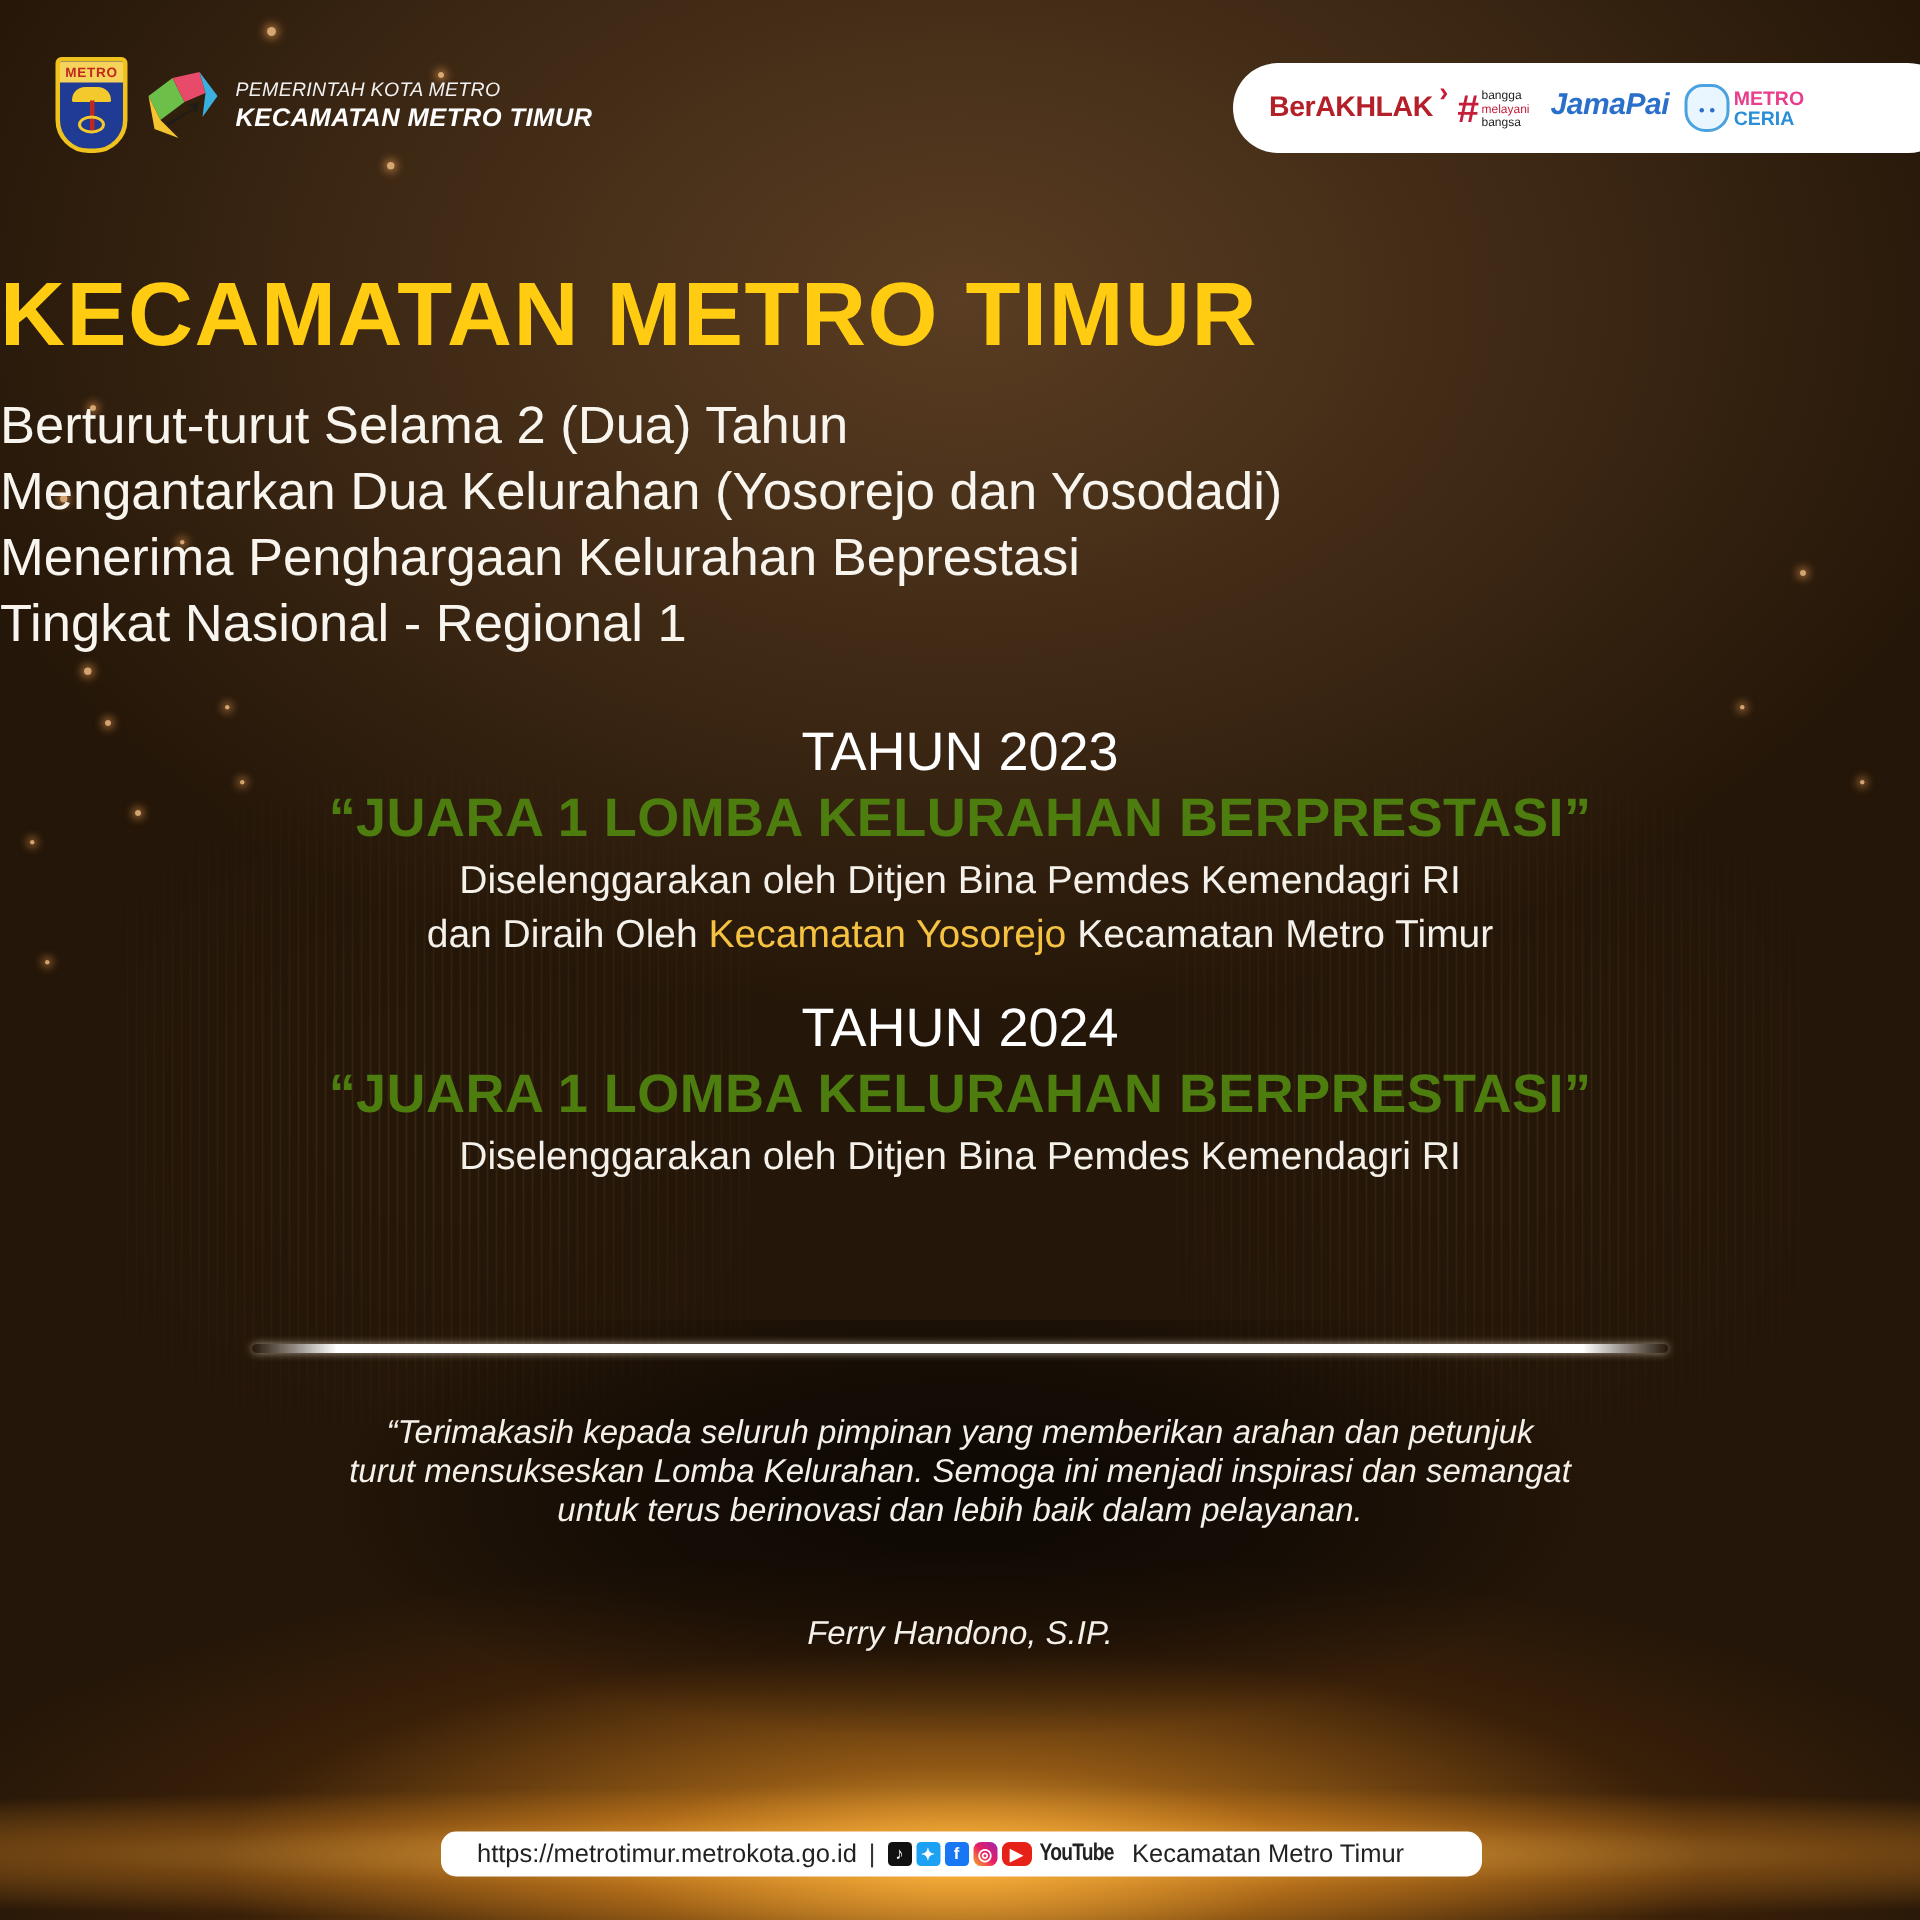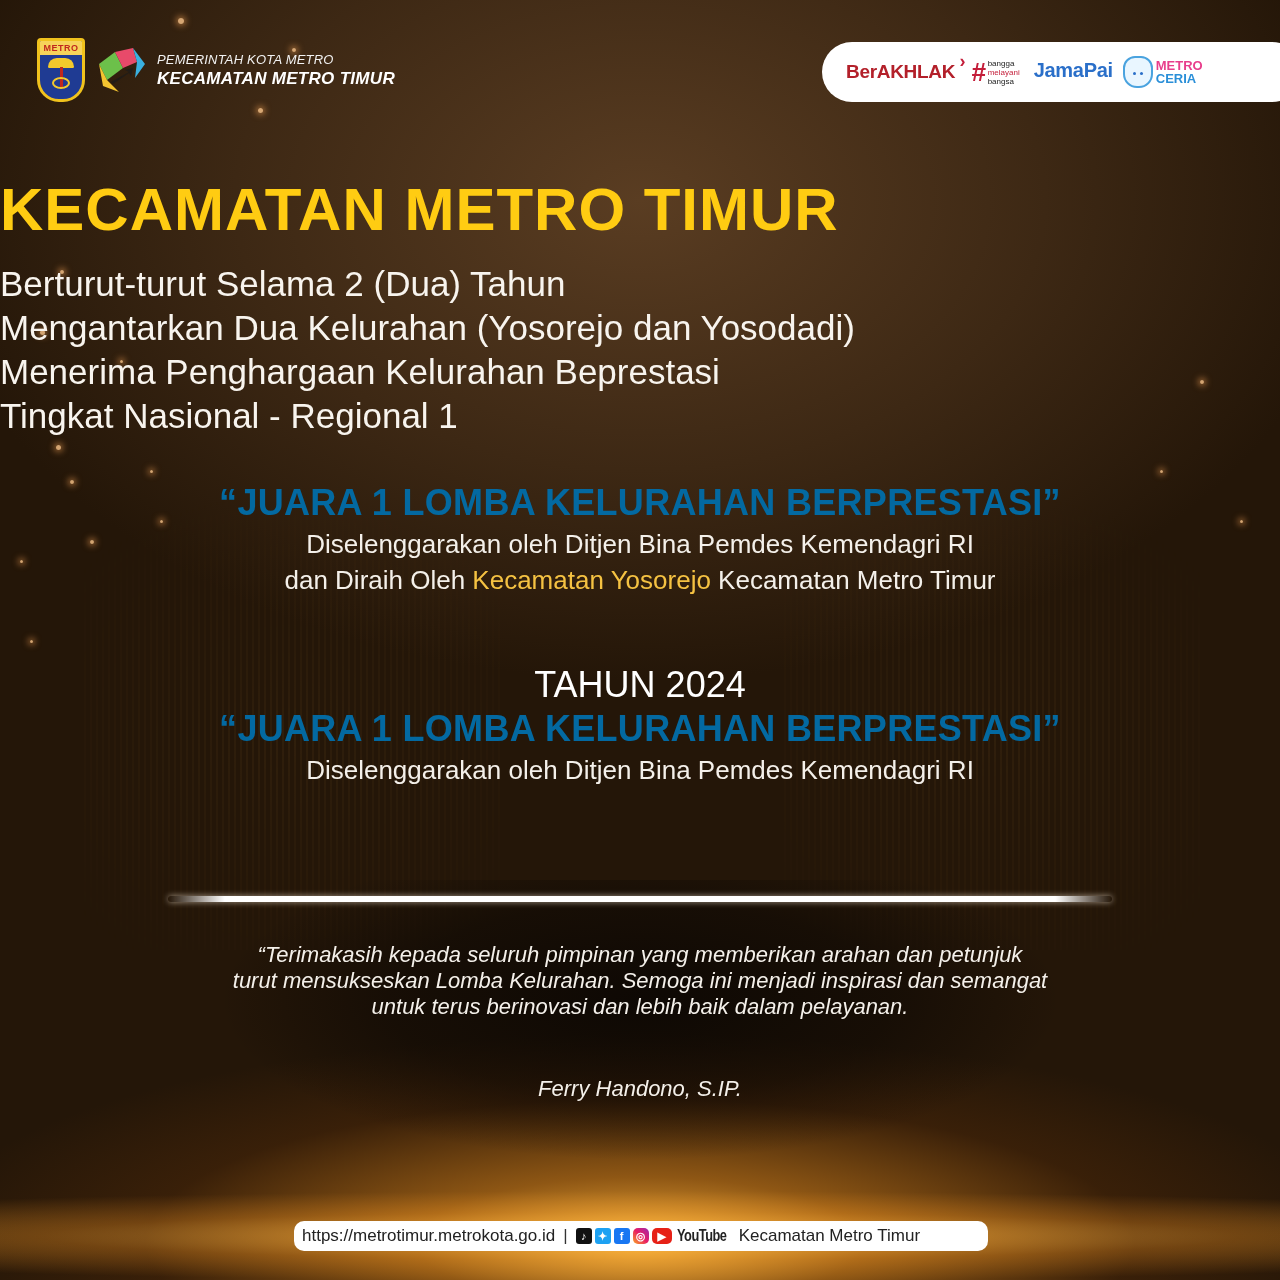--- a/index.html
+++ b/index.html
@@ -60,39 +60,39 @@
       background: #ffffff; border-radius: 30px;
       display: flex; align-items: center; padding-left: 24px;
     }
     .berakhlak { font-size: 19px; font-weight: bold; color: #b3202a; letter-spacing: -0.3px; position: relative; }
     .berakhlak .chev { position: absolute; right: -10px; top: -10px; font-size: 18px; color: #c41e3a; font-weight: bold; }
     .bangga { display: flex; align-items: center; margin-left: 16px; }
     .bangga .hash { font-size: 26px; color: #c41e3a; font-weight: bold; line-height: 1; font-style: italic; }
     .bangga .words { font-size: 8px; line-height: 9px; color: #222; margin-left: 2px; }
     .bangga .words span:nth-child(2) { color: #c41e3a; }
     .jamapai { margin-left: 14px; display: flex; flex-direction: column; align-items: flex-start; position: relative; }
-    .jamapai .word { font-size: 20px; font-weight: bold; color: #2a6fc9; letter-spacing: -0.3px; text-align: right; }
+    .jamapai .word { font-size: 20px; font-weight: bold; font-style: italic; color: #2a6fc9; letter-spacing: -0.3px; text-align: right; }
     .jamapai .tag { font-size: 5px; color: #8aa; margin-top: -2px; margin-left: 10px; }
     .ceria { display: flex; align-items: center; margin-left: 10px; }
     .hand { width: 30px; height: 32px; border: 2px solid #4aa3df; border-radius: 12px 12px 14px 14px; position: relative; background: #e9f6ff; }
     .hand::before { content: ""; position: absolute; left: 8px; top: 14px; width: 3px; height: 3px; background: #2a6fc9; border-radius: 50%; box-shadow: 7px 0 0 #2a6fc9; }
     .ceria .txt { font-size: 13px; font-weight: bold; line-height: 13px; margin-left: 3px; }
     .ceria .t1 { color: #e83e8c; }
     .ceria .t2 { color: #2a8fd8; }
     .title {
       position: absolute; left: 0; right: 0; top: 175px;
       font-size: 60px; font-weight: bold; color: #ffcc12; letter-spacing: 1px;
     }
     .subtitle {
       position: absolute; left: 0; right: 0; top: 262px;
       font-size: 35px; line-height: 44px; color: #f8f4ee; font-weight: normal;
     }
     .year-block { position: absolute; left: 0; right: 0; text-align: center; }
     .year-block .year { font-size: 36px; color: #ffffff; line-height: 42px; }
-    .year-block .award { font-size: 36px; font-weight: bold; color: #0369a1; line-height: 46px; letter-spacing: 0.3px; }
+    .year-block .award { font-size: 36px; font-weight: bold; color: #4d7c0f; line-height: 46px; letter-spacing: 0.3px; }
     .year-block .desc { font-size: 26px; color: #f4f0ea; line-height: 36px; }
     .year-block .hl { color: #f5c242; }
     .y2023 { top: 480px; }
     .y2024 { top: 664px; }
 
     .divider {
       position: absolute; left: 168px; top: 896px; width: 944px; height: 6px;
       background: linear-gradient(90deg, rgba(255,255,255,0) 0%, #ffffff 6%, #ffffff 94%, rgba(255,255,255,0) 100%);
       border-radius: 3px;
       box-shadow: 0 0 6px rgba(255,240,220,0.6);
@@ -103,21 +103,21 @@
     }
     .signature {
       position: absolute; left: 0; right: 0; top: 1075px;
       font-size: 22px; line-height: 27px; font-style: italic; color: #f4f0ea; text-align: center;
     }
 
     
     .footer-pill {
       position: absolute; left: 294px; top: 1221px; width: 694px; height: 30px;
       background: #ffffff; border-radius: 10px;
-      display: flex; align-items: center; padding: 0 8px;
+      display: flex; align-items: center; padding: 0 24px;
       font-size: 17px; color: #222; white-space: nowrap;
     }
     .footer-pill .sep { margin: 0 8px; color: #333; }
     .sicon { width: 16px; height: 16px; border-radius: 3px; display: inline-flex; align-items: center; justify-content: center; font-size: 11px; font-weight: bold; color: #fff; margin-right: 3px; }
     .ic-tiktok { background: #111; }
     .ic-twitter { background: #1da1f2; }
     .ic-facebook { background: #1877f2; }
     .ic-instagram { background: linear-gradient(45deg, #f9a825, #e91e63, #9c27b0); border-radius: 5px; }
     .ic-youtube { background: #e62117; width: 20px; border-radius: 5px; }
     .yt-word { font-weight: bold; font-size: 16px; letter-spacing: -0.6px; margin: 0 6px 0 2px; transform: scaleX(0.8); display: inline-block; transform-origin: left; width: 56px; }
@@ -196,20 +196,21 @@
 <h1 class="title">KECAMATAN METRO TIMUR</h1>
 
 <div class="subtitle">
   <div>Berturut-turut Selama 2 (Dua) Tahun</div>
   <div>Mengantarkan Dua Kelurahan (Yosorejo dan Yosodadi)</div>
   <div>Menerima Penghargaan Kelurahan Beprestasi</div>
   <div>Tingkat Nasional - Regional 1</div>
 </div>
 
 <section class="year-block y2023">
+  <div class="year">TAHUN 2023</div>
   <div class="award">“JUARA 1 LOMBA KELURAHAN BERPRESTASI”</div>
   <div class="desc">Diselenggarakan oleh Ditjen Bina Pemdes Kemendagri RI</div>
   <div class="desc"><span>dan Diraih Oleh </span><span class="hl">Kecamatan Yosorejo</span><span> Kecamatan Metro Timur</span></div>
 </section>
 
 <section class="year-block y2024">
   <div class="year">TAHUN 2024</div>
   <div class="award">“JUARA 1 LOMBA KELURAHAN BERPRESTASI”</div>
   <div class="desc">Diselenggarakan oleh Ditjen Bina Pemdes Kemendagri RI</div>
 </section>

